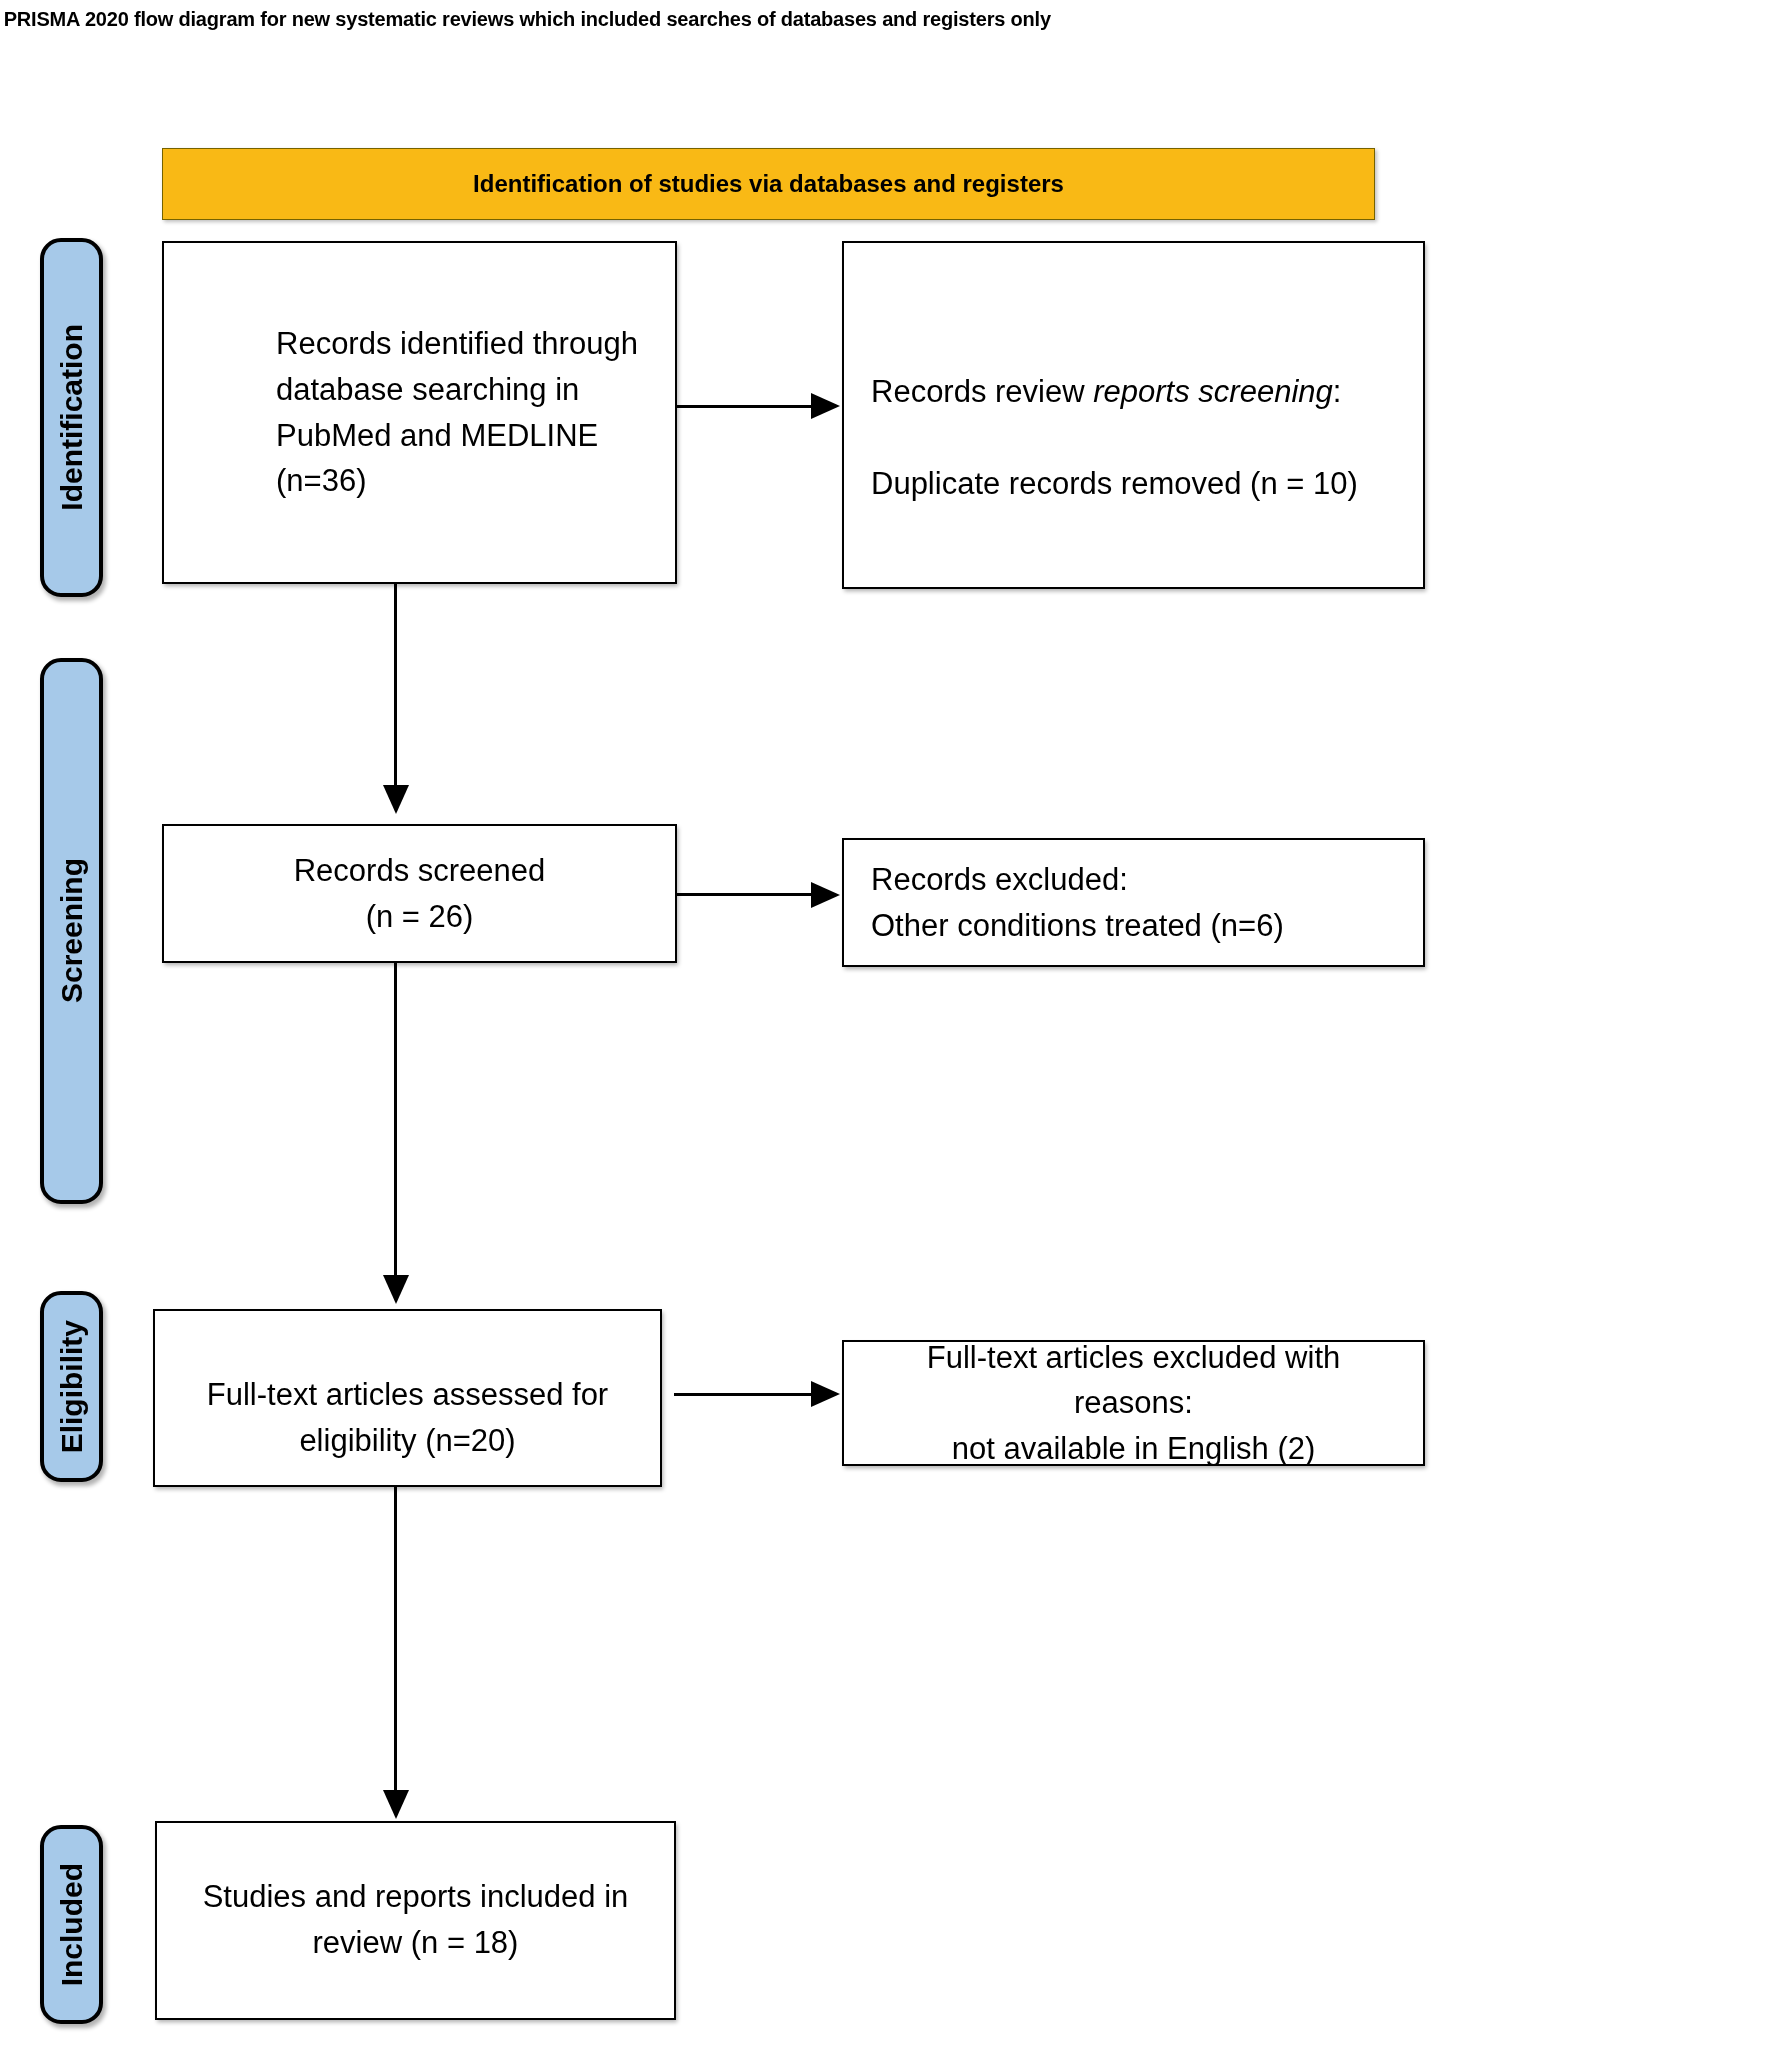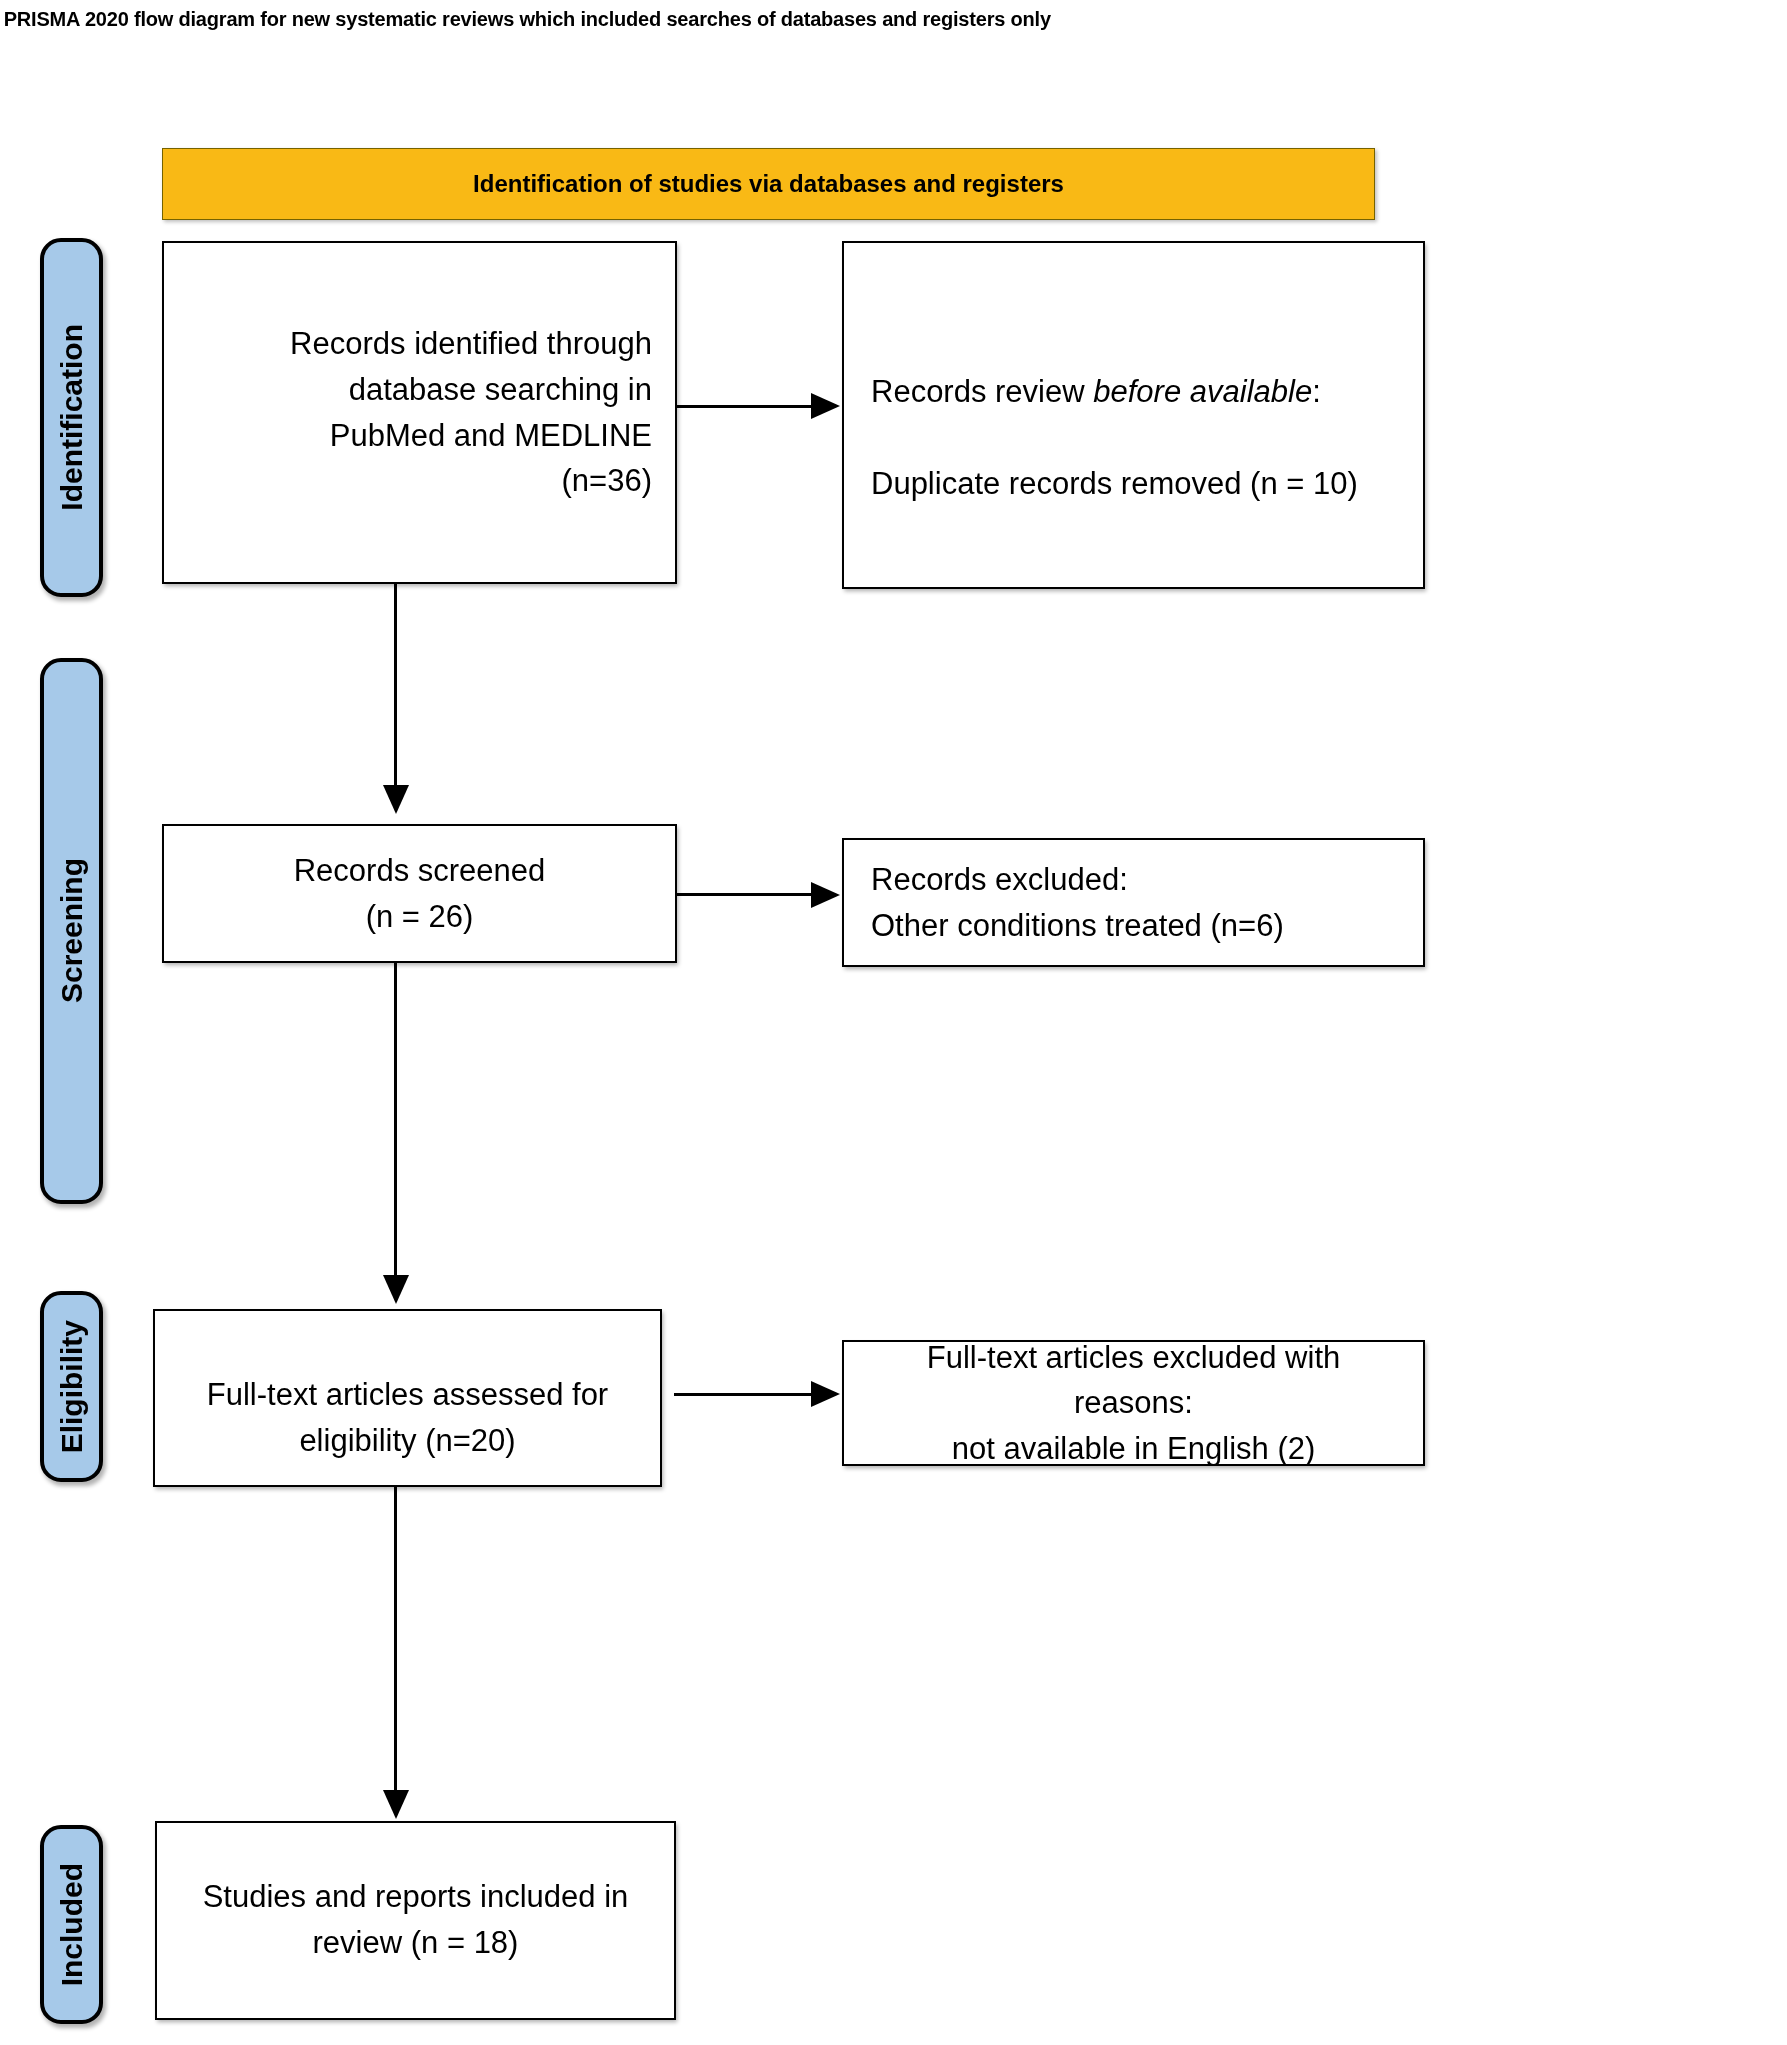--- a/index.html
+++ b/index.html
@@ -40,21 +40,21 @@
   .fbox{
     position:absolute;background:#fff;
     border:2.8px solid var(--box_border,#000);
     box-sizing:border-box;
     display:flex;align-items:center;
     font-size:31px;line-height:1.47;
     box-shadow:1.9px 2.8px 4.2px rgba(0,0,0,0.3);
   }
   .fbox .txt{white-space:pre-line;width:100%;}
   .fbox.center{text-align:center;}
-  .fbox.leftpad .txt{text-align:right;padding-left:72px;padding-right:23px;}
+  .fbox.leftpad .txt{text-align:left;padding-left:112px;padding-right:23px;}
   .fbox.leftpad2 .txt{text-align:left;padding-left:27px;padding-right:18.5px;}
   .hline{position:absolute;height:2.8px;background:#000;}
   .vline{position:absolute;width:2.8px;background:#000;}
   .head-right{
     position:absolute;width:0;height:0;
     border-top:13px solid transparent;border-bottom:13px solid transparent;
     border-left:29px solid #000;
   }
   .head-down{
     position:absolute;width:0;height:0;
@@ -104,21 +104,21 @@
 eligibility (n=20)</div>
   </div>
 
   <div class="fbox center" style="left:155px;top:1821px;width:521px;height:199px;justify-content:center;align-items:flex-start;">
     <div class="txt" style="padding-top:51px;">Studies and reports included in
 review (n = 18)</div>
   </div>
 
   <div class="fbox leftpad2" style="left:842px;top:241px;width:583px;height:348px;">
     <div class="txt">
-      <span>Records review </span><span class="em">before available</span><span>:</span><br>
+      <span>Records review </span><span class="em">reports screening</span><span>:</span><br>
       <span>Duplicate records removed (n = 10)</span>
     </div>
   </div>
 
   <div class="fbox leftpad2" style="left:842px;top:838px;width:583px;height:129px;">
     <div class="txt">Records excluded:
 Other conditions treated (n=6)</div>
   </div>
 
   <div class="fbox center" style="left:842px;top:1340px;width:583px;height:126px;justify-content:center;">

